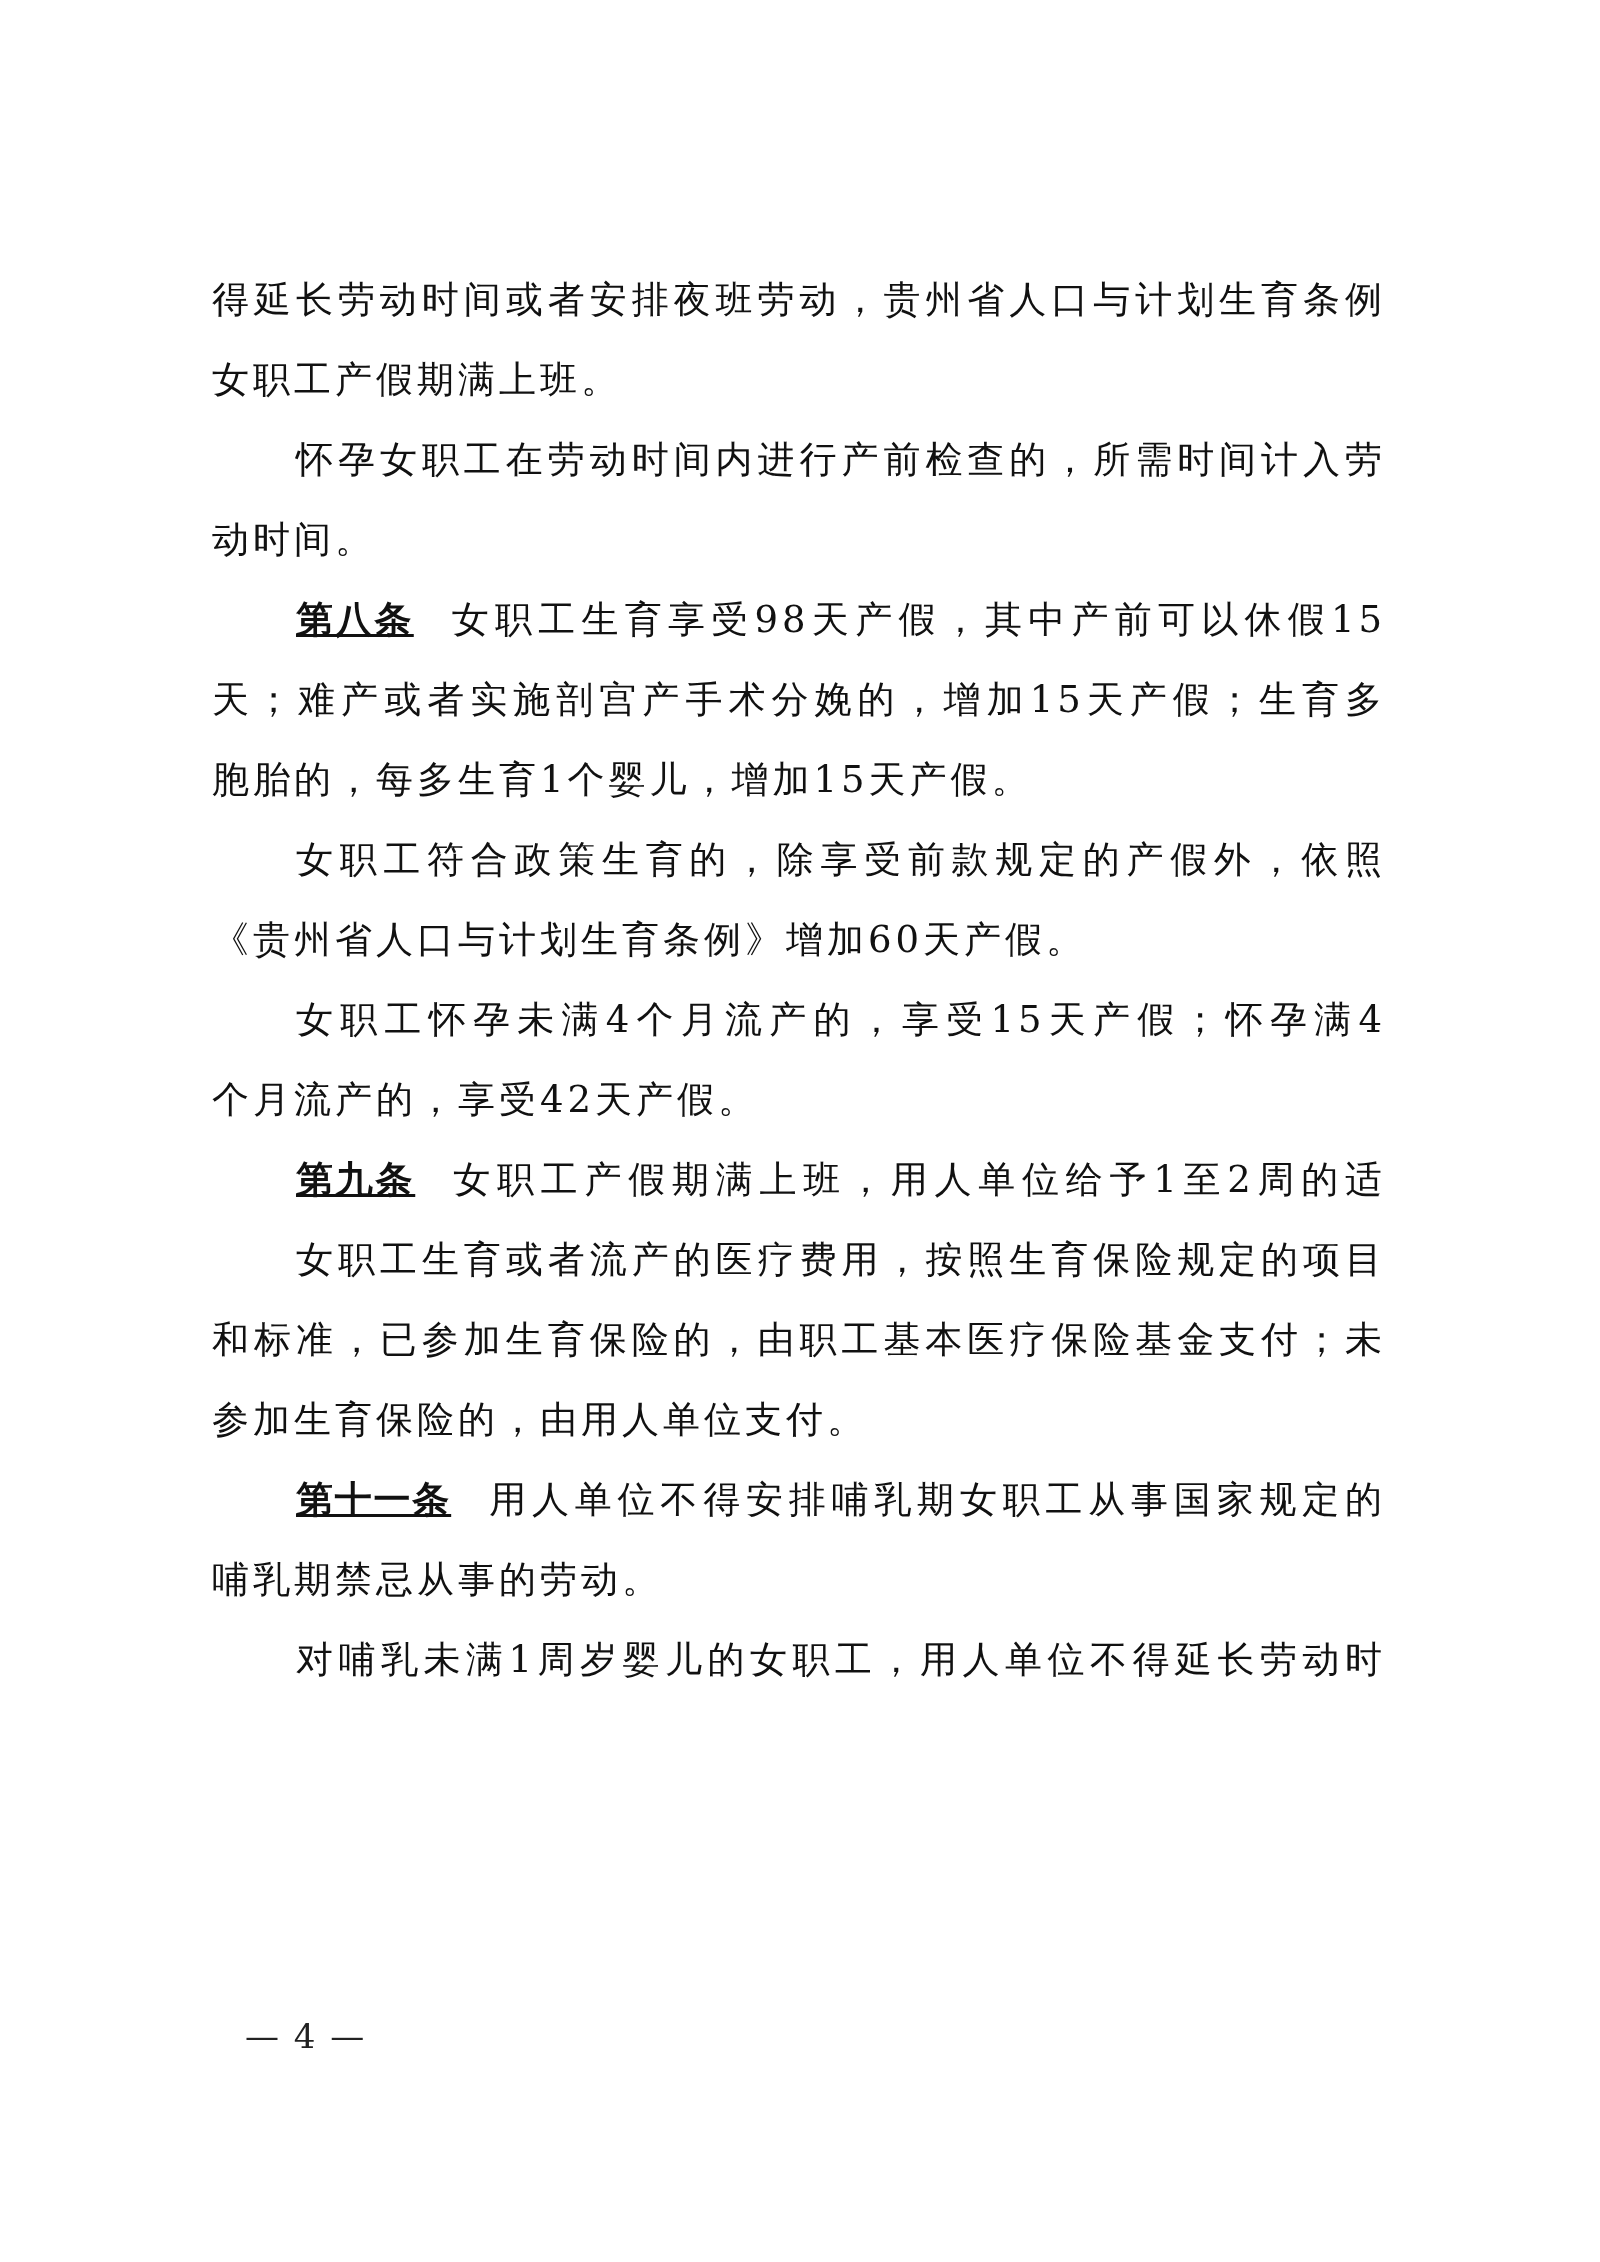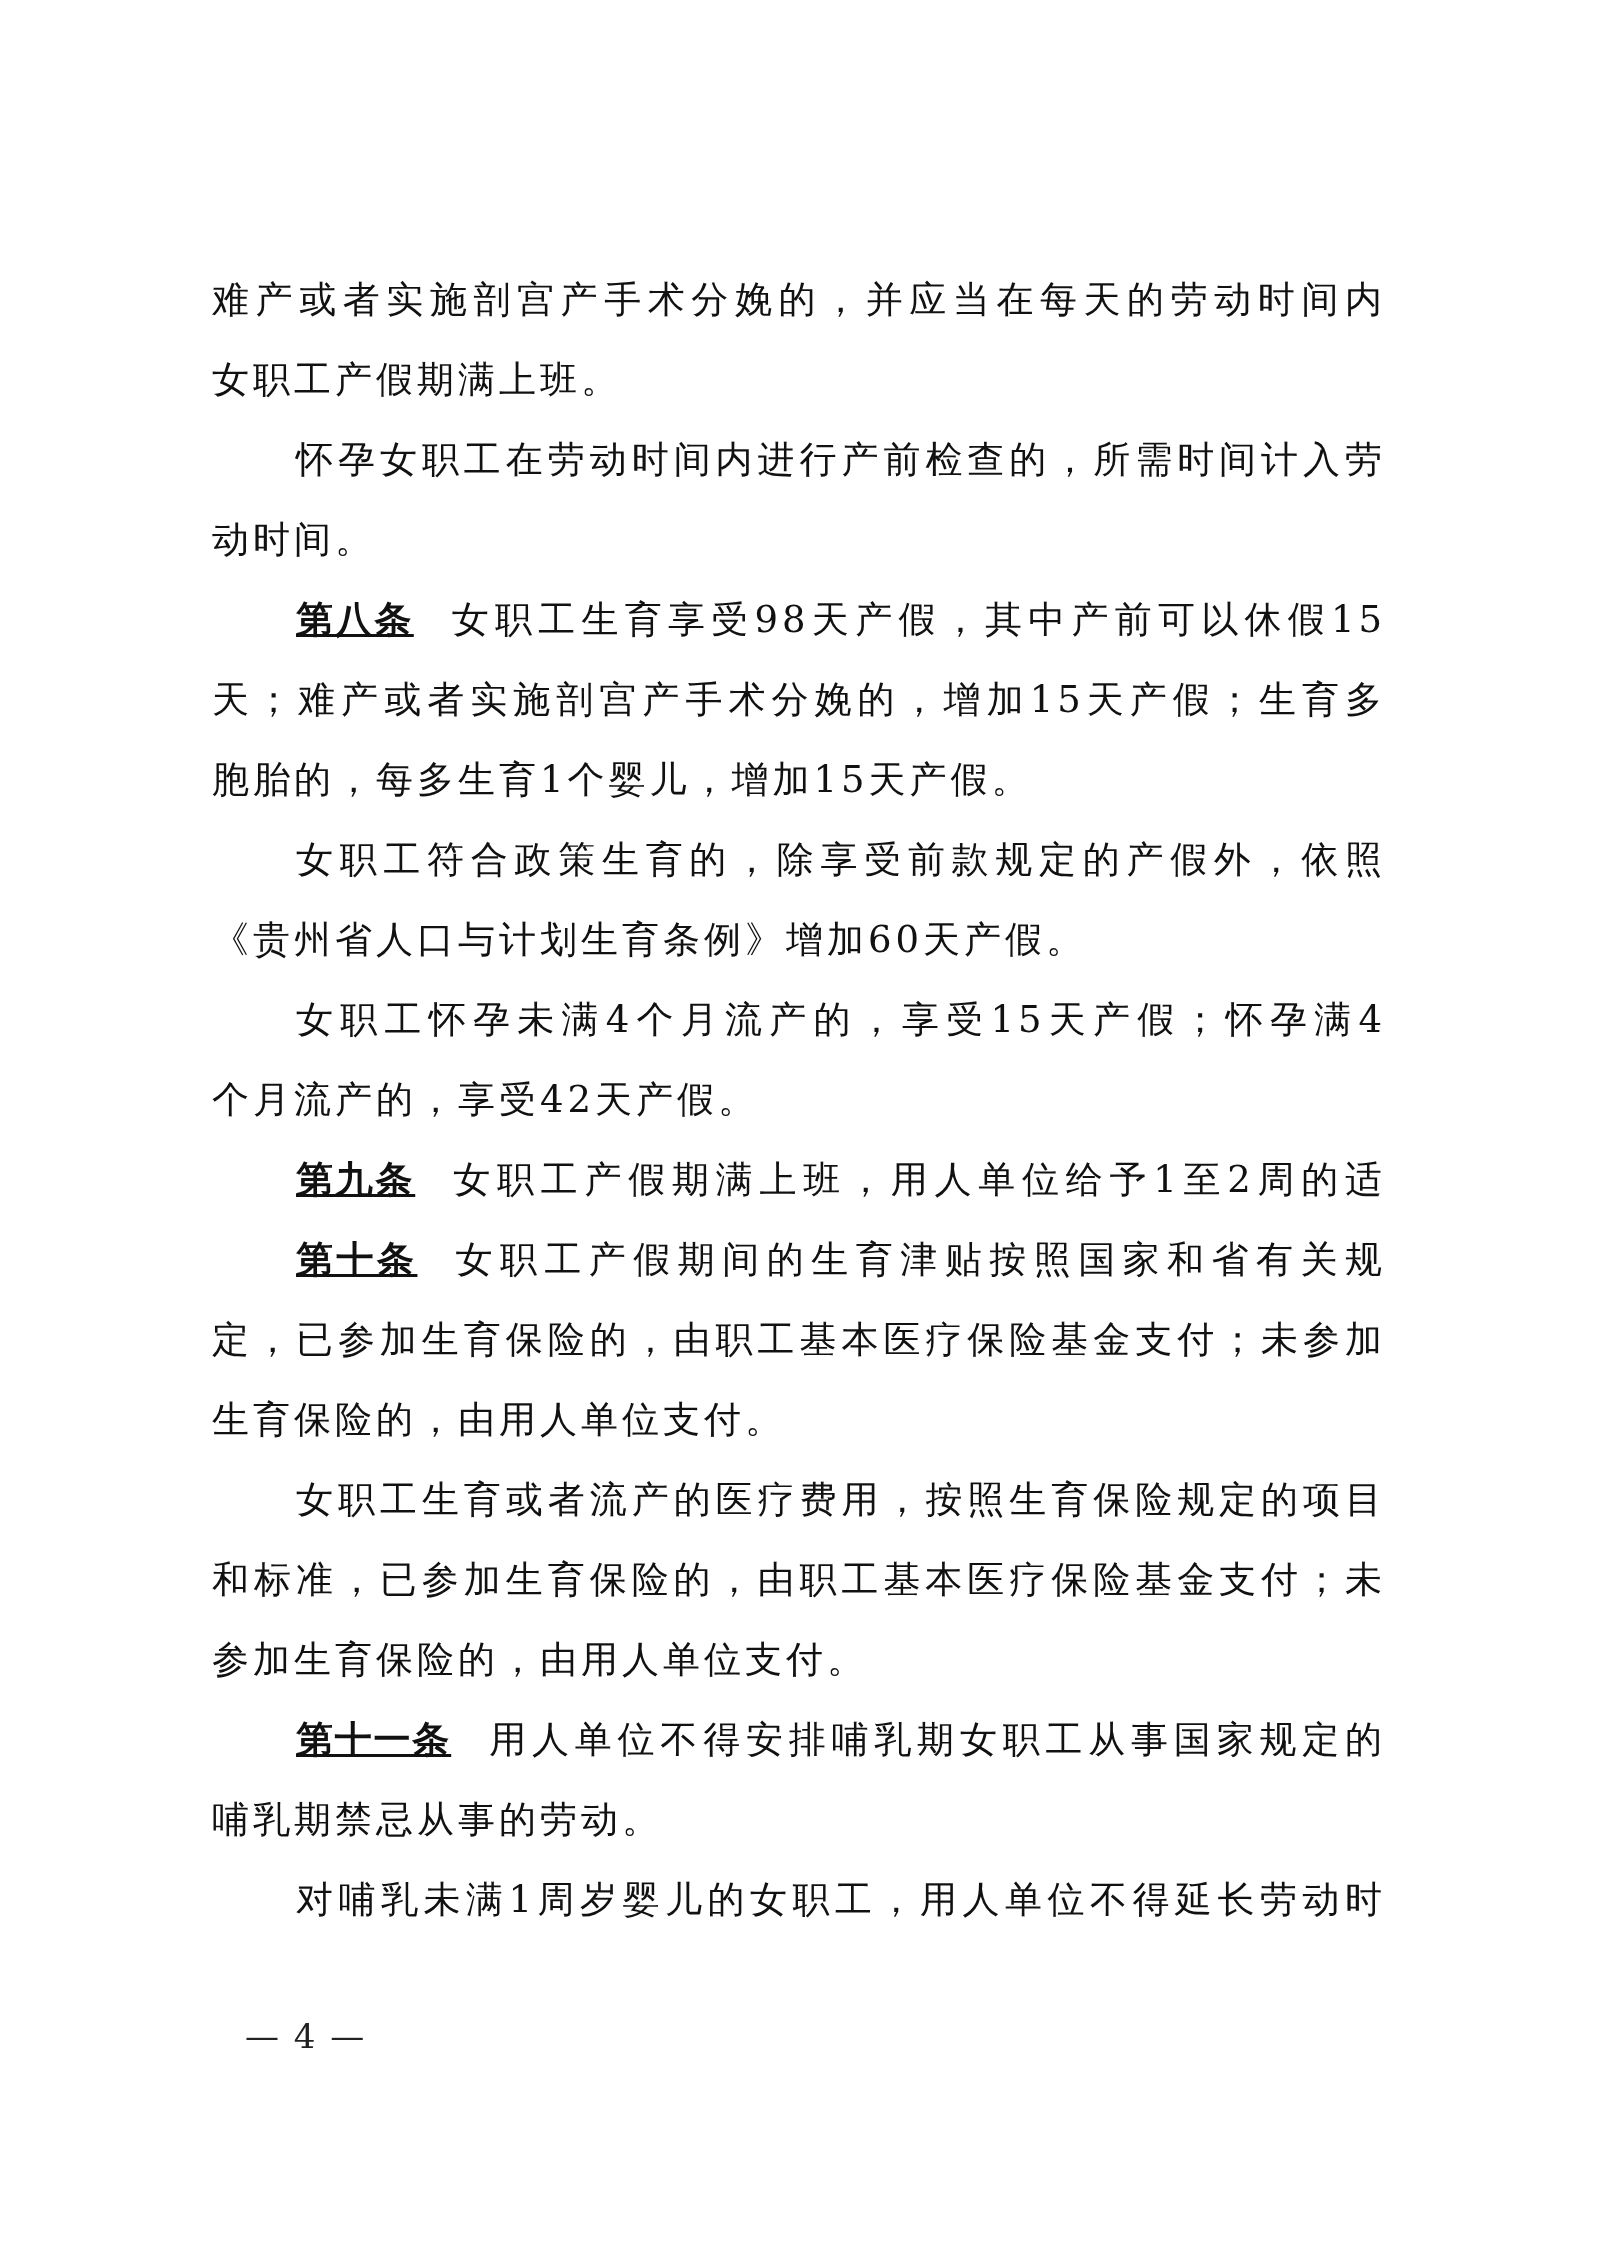--- a/index.html
+++ b/index.html
@@ -63,21 +63,21 @@
       color: #222222;
     }
   </style>
 </head>
 <body>
 
 <div class="page">
   <div class="body-text">
 
     <div>
-      <div class="line">难产或者实施剖宫产手术分娩的，并应当在每天的劳动时间内</div>
+      <div class="line">得延长劳动时间或者安排夜班劳动，贵州省人口与计划生育条例</div>
       <div class="line last">女职工产假期满上班。</div>
     </div>
 
     <div>
       <div class="line indent">怀孕女职工在劳动时间内进行产前检查的，所需时间计入劳</div>
       <div class="line last">动时间。</div>
     </div>
 
     <div>
       <div class="line indent"><span class="article-head">第八条</span><span>女职工生育享受98天产假，其中产前可以休假15</span></div>
@@ -92,25 +92,20 @@
 
     <div>
       <div class="line indent">女职工怀孕未满4个月流产的，享受15天产假；怀孕满4</div>
       <div class="line last">个月流产的，享受42天产假。</div>
     </div>
 
     <div>
       <div class="line indent"><span class="article-head">第九条</span><span>女职工产假期满上班，用人单位给予1至2周的适</span></div>
     </div>
 
-    <div>
-      <div class="line indent"><span class="article-head">第十条</span><span>女职工产假期间的生育津贴按照国家和省有关规</span></div>
-      <div class="line">定，已参加生育保险的，由职工基本医疗保险基金支付；未参加</div>
-      <div class="line last">生育保险的，由用人单位支付。</div>
-    </div>
 
     <div>
       <div class="line indent">女职工生育或者流产的医疗费用，按照生育保险规定的项目</div>
       <div class="line">和标准，已参加生育保险的，由职工基本医疗保险基金支付；未</div>
       <div class="line last">参加生育保险的，由用人单位支付。</div>
     </div>
 
     <div>
       <div class="line indent"><span class="article-head">第十一条</span><span>用人单位不得安排哺乳期女职工从事国家规定的</span></div>
       <div class="line last">哺乳期禁忌从事的劳动。</div>

